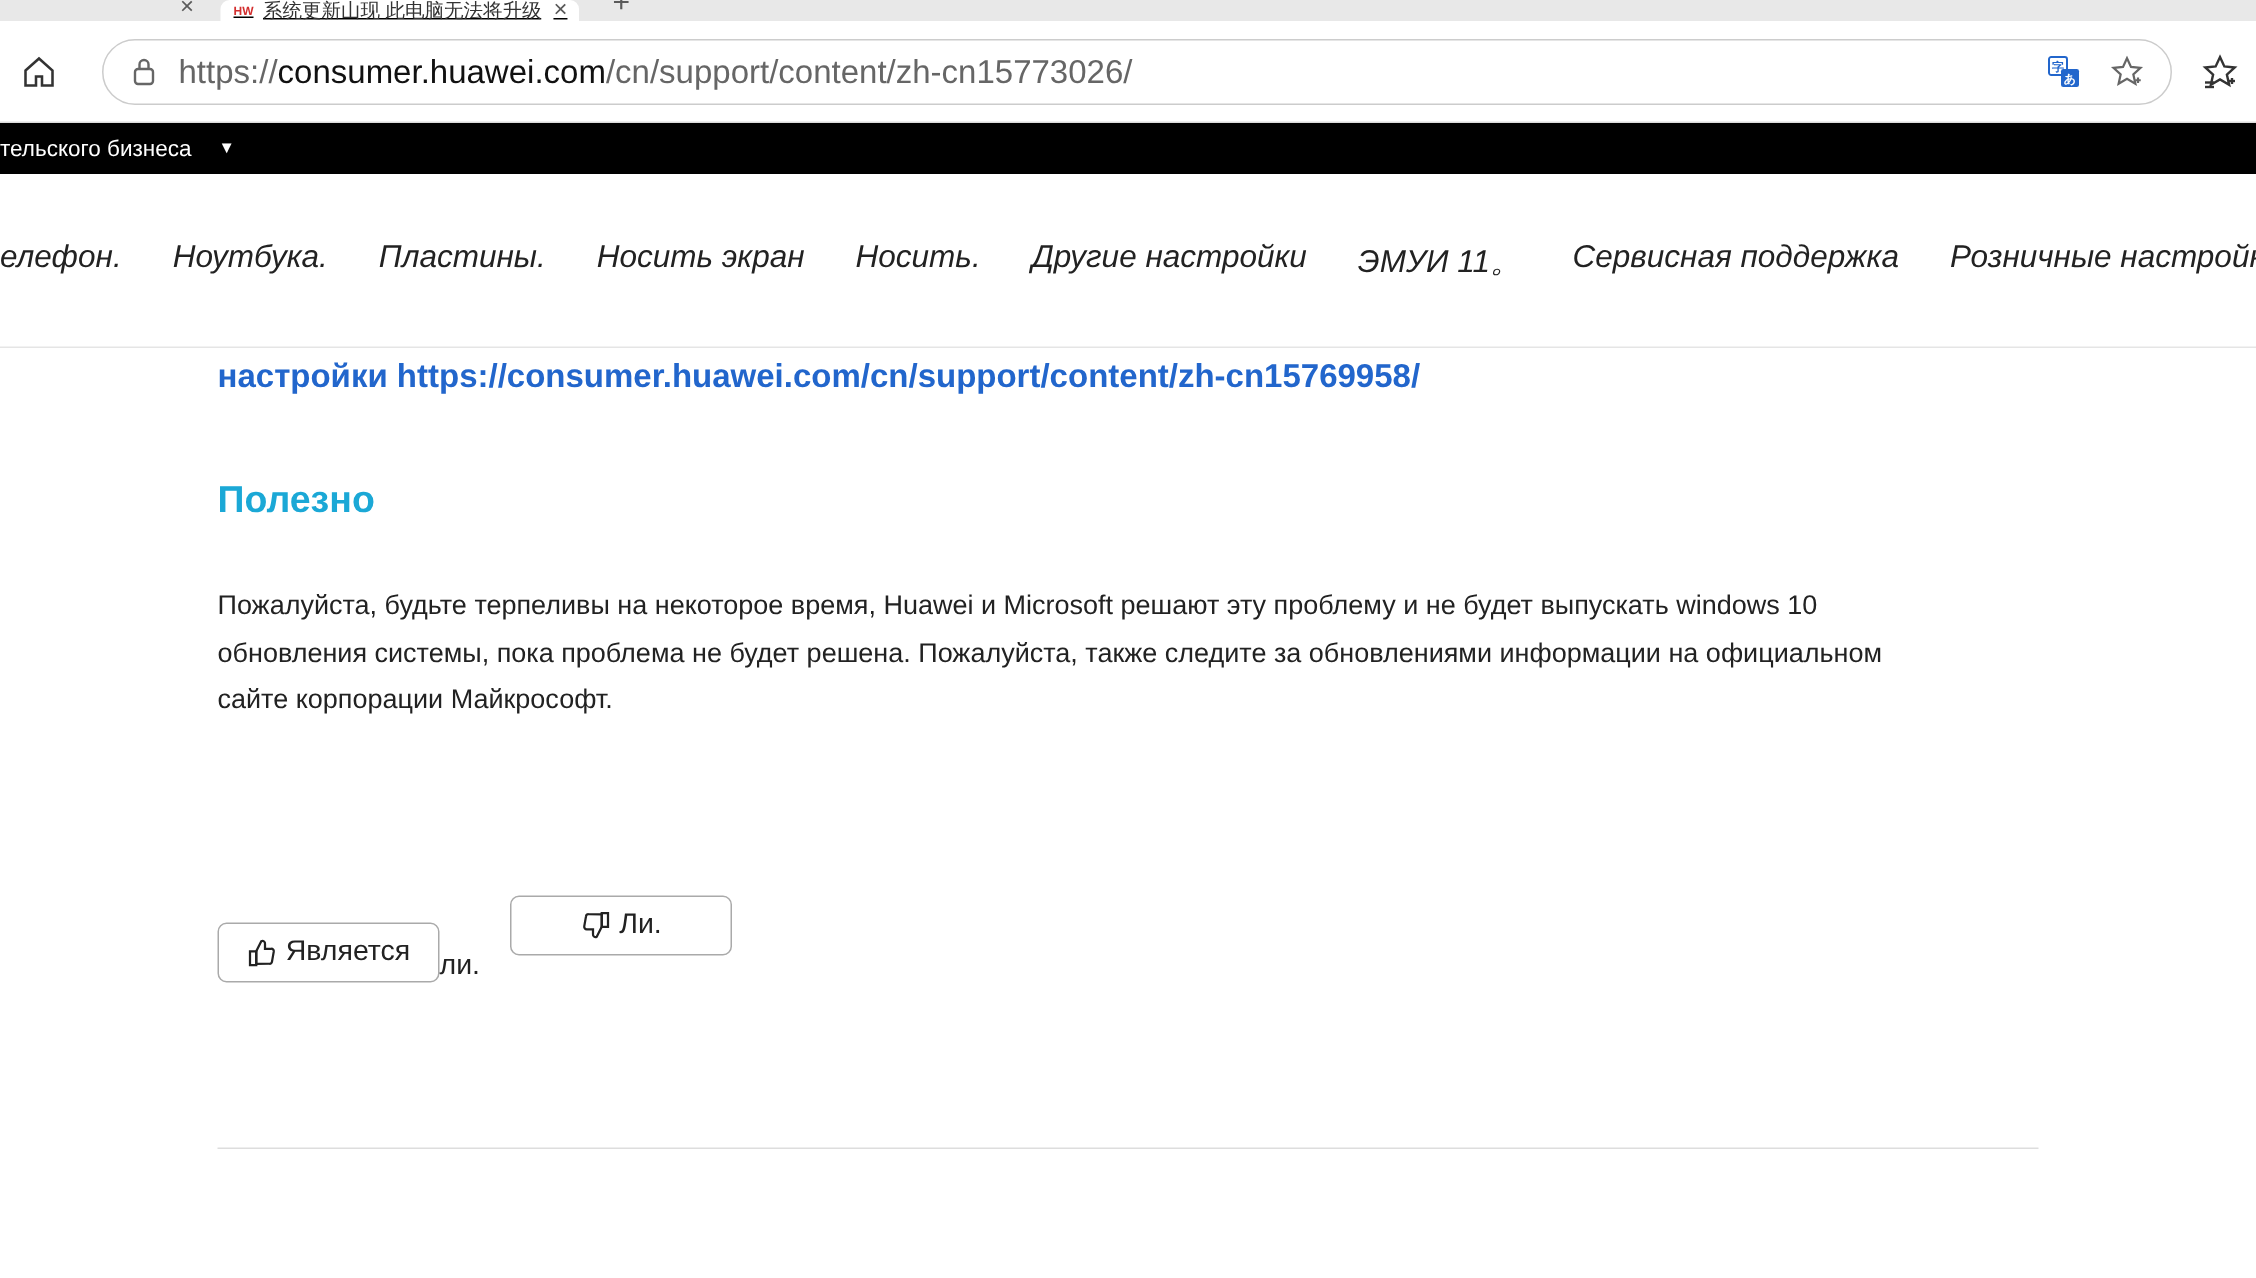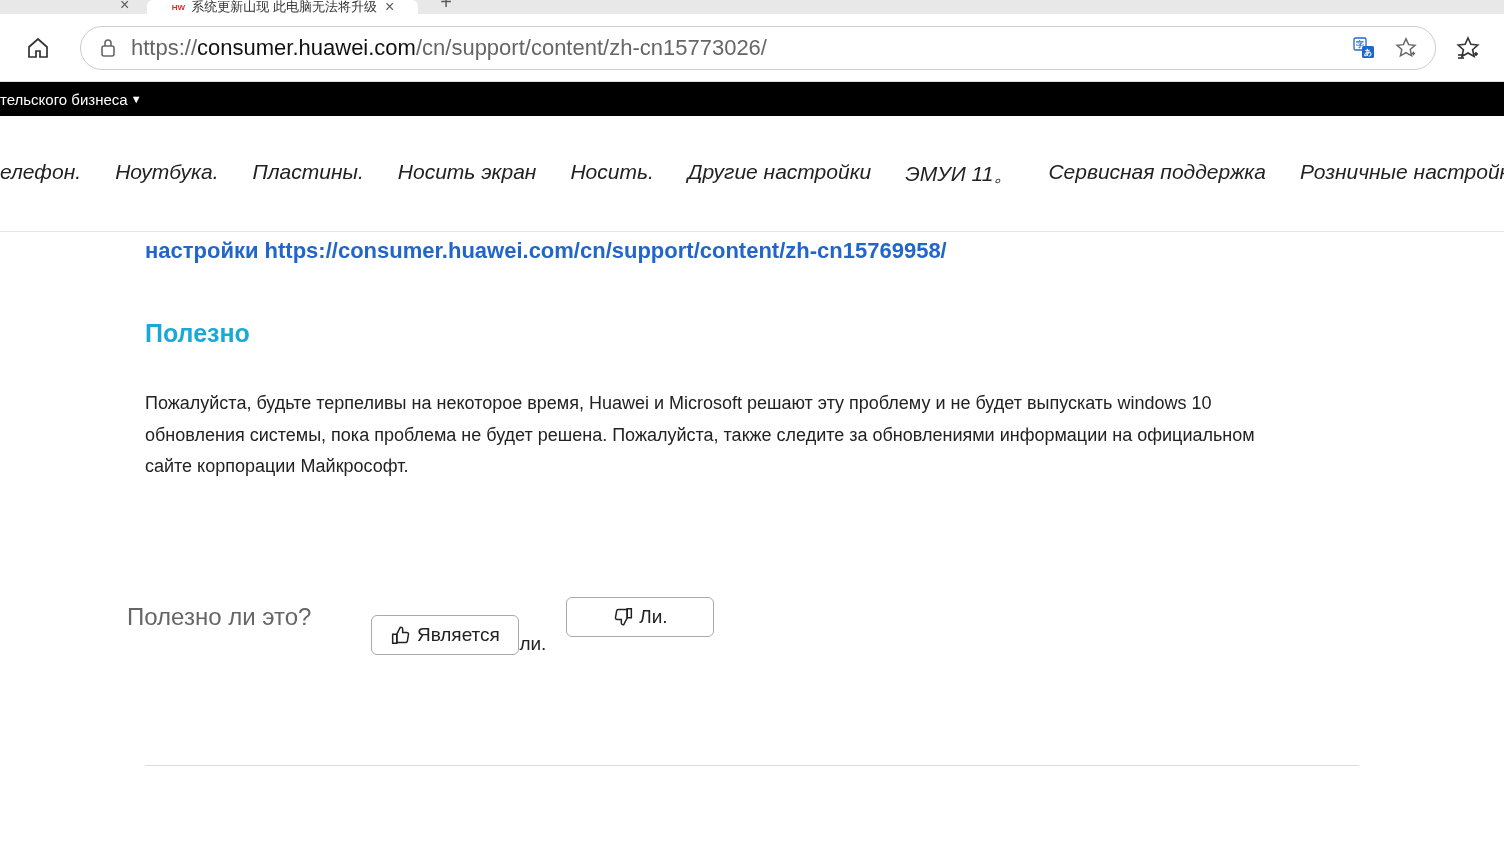--- a/index.html
+++ b/index.html
@@ -19,25 +19,26 @@
       color: #5a5a5a;
       font-size: 16px;
       padding: 0 10px;
       cursor: pointer;
     }
     .tab {
       background: #fff;
       border-radius: 6px 6px 0 0;
       display: flex;
       align-items: center;
-      padding: 0 24px;
+      padding: 0 8px;
       height: 14px;
       margin-left: 8px;
       max-width: 340px;
       overflow: hidden;
+      text-decoration: underline;
     }
     .tab-favicon {
       width: 14px;
       height: 14px;
       margin-right: 6px;
       display: flex;
       align-items: center;
       justify-content: center;
       font-size: 8px;
       color: #d32f2f;
@@ -61,21 +62,21 @@
       font-size: 20px;
       padding: 0 12px;
       cursor: pointer;
       margin-left: 10px;
     }
     .addr-bar {
       height: 68px;
       background: #fff;
       display: flex;
       align-items: center;
-      padding: 0 24px;
+      padding: 0 12px;
       border-bottom: 1px solid #ddd;
     }
     .home-btn {
       width: 28px;
       height: 28px;
       display: flex;
       align-items: center;
       justify-content: center;
       cursor: pointer;
       color: #333;
@@ -132,21 +133,21 @@
       background: #000;
       color: #fff;
       display: flex;
       align-items: center;
       padding-left: 0;
       font-size: 15px;
     }
     .black-strip-text {
       display: flex;
       align-items: center;
-      gap: 3px;
+      gap: 18px;
     }
     .chevron-d {
       font-size: 11px;
     }
     .main-nav {
       height: 116px;
       background: #fff;
       display: flex;
       align-items: center;
       padding: 0;
@@ -316,21 +317,20 @@
 </div>
 
 <div class="content">
   <div class="partial-link">настройки  https://consumer.huawei.com/cn/support/content/zh-cn15769958/</div>
 
   <div class="solution-h">Полезно</div>
 
   <p class="solution-p">Пожалуйста, будьте терпеливы на некоторое время, Huawei и Microsoft решают эту проблему и не будет выпускать windows 10 обновления системы, пока проблема не будет решена. Пожалуйста, также следите за обновлениями информации на официальном сайте корпорации Майкрософт.</p>
 
   <div class="feedback-row">
-    <div class="feedback-q">Полезно ли это?</div>
     <div class="fb-btns">
       <div class="fb-cell">
         <button class="fb-btn">
           <svg width="20" height="20" viewBox="0 0 24 24" fill="none" stroke="currentColor" stroke-width="1.8">
             <path d="M7 22V11"></path>
             <path d="M7 11 L11 3 a2 2 0 0 1 3 2 V9 h5 a2 2 0 0 1 2 2.3 l-1.4 8 a2 2 0 0 1 -2 1.7 H7"></path>
             <path d="M2 11 h5 v11 H2 Z"></path>
           </svg>
           <span>Является</span>
         </button>

